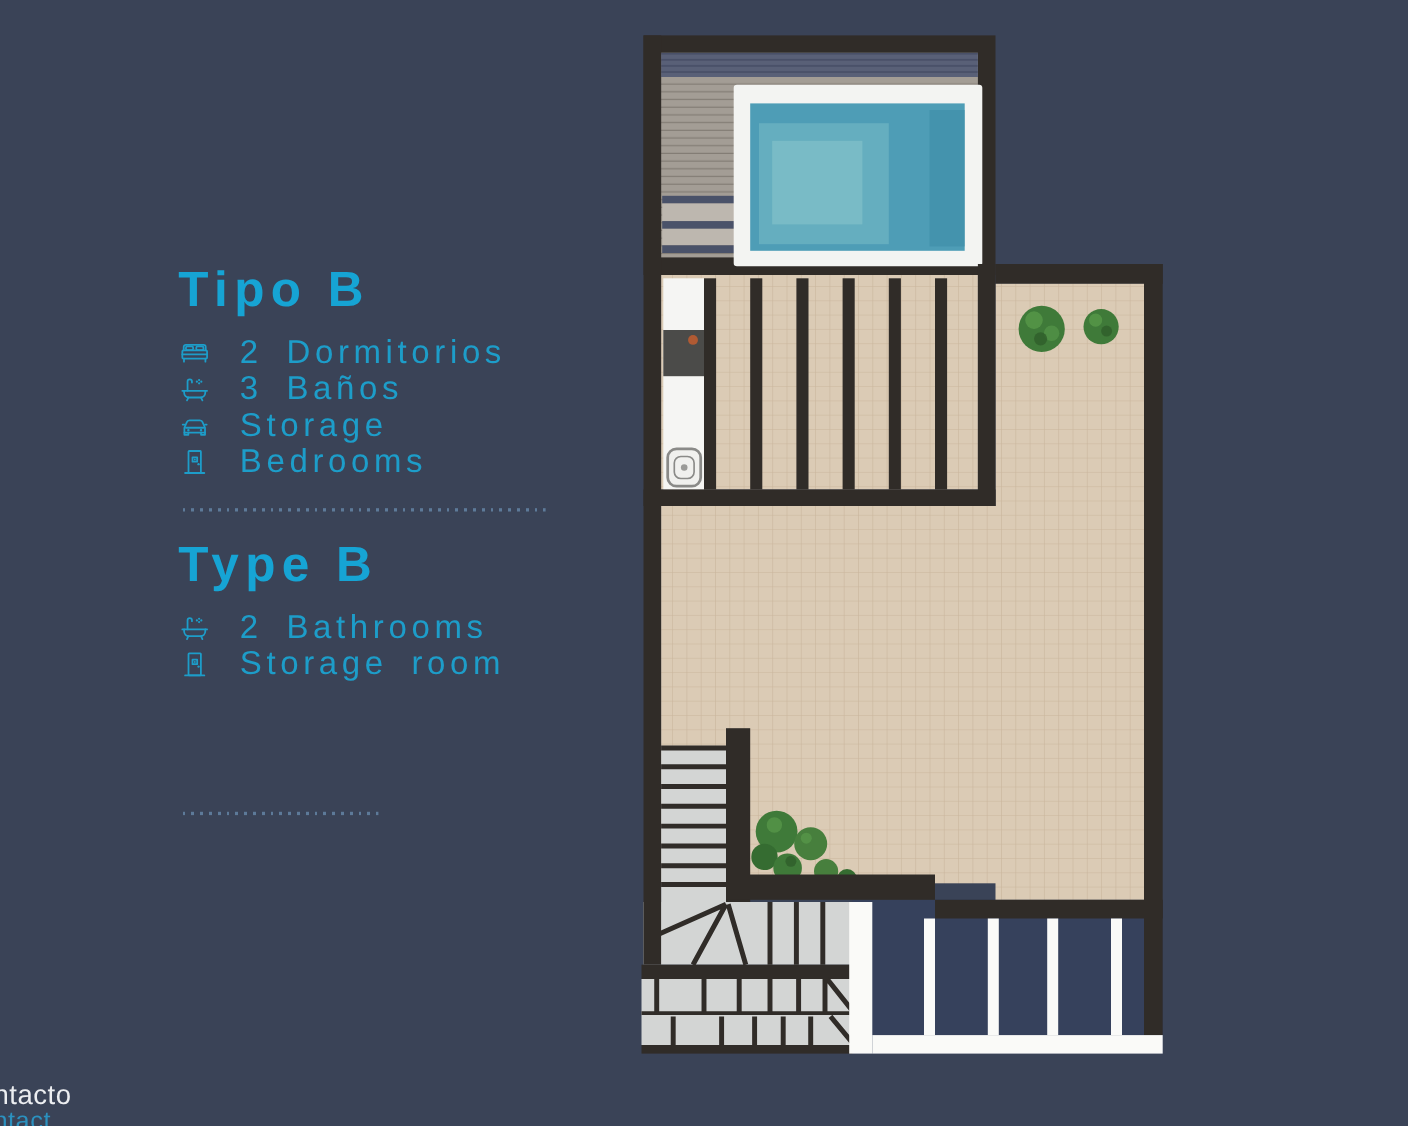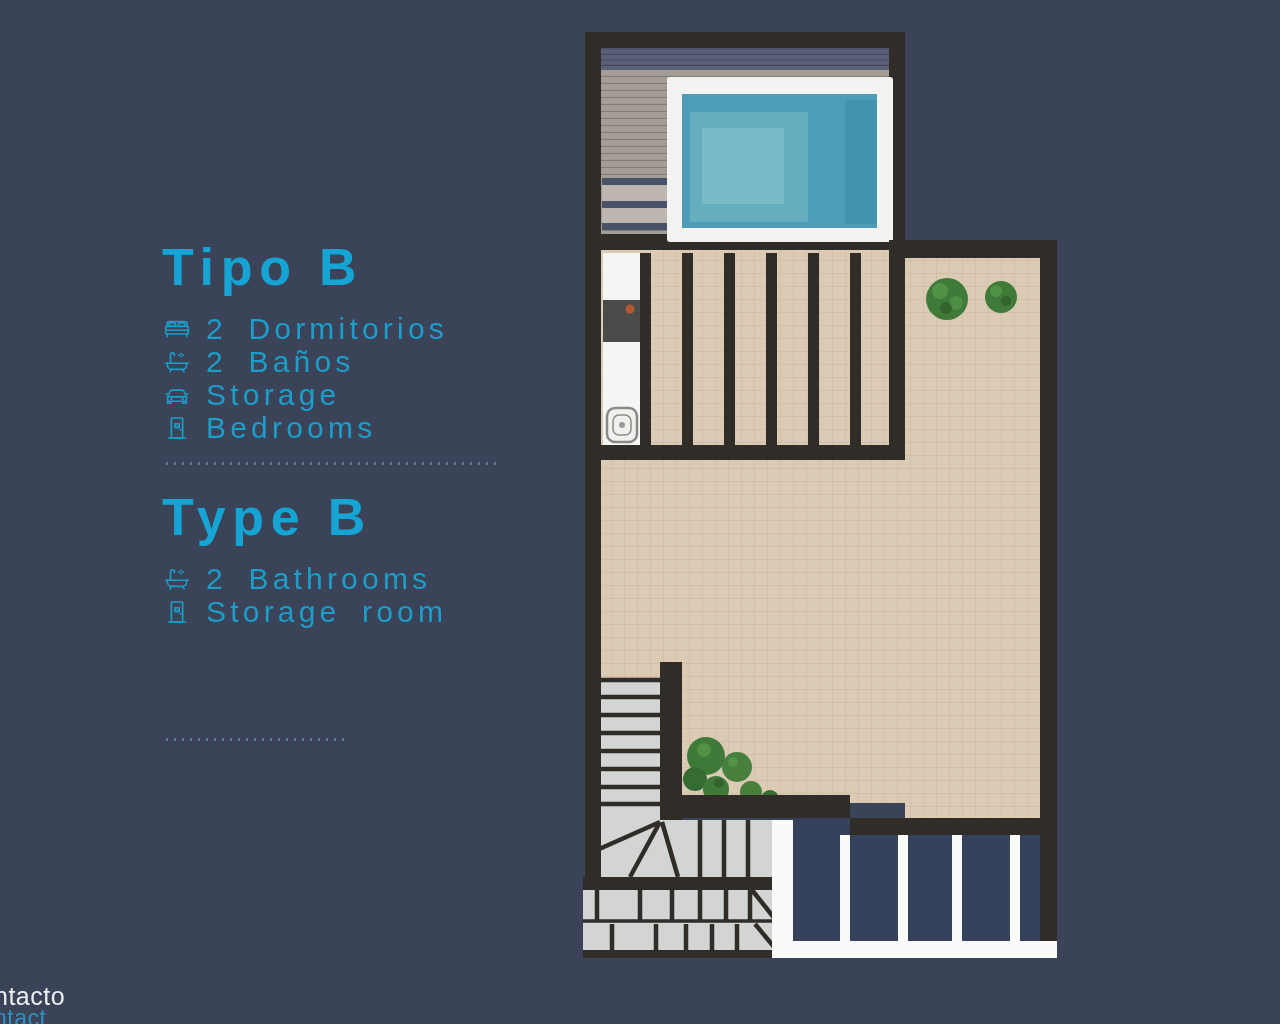--- a/index.html
+++ b/index.html
@@ -14,24 +14,24 @@
   *{margin:0;padding:0;box-sizing:border-box;}
   html,body{width:1280px;height:1024px;overflow:hidden;}
   body{
     position:relative;
     background:var(--background);
     font-family:"Liberation Sans", sans-serif;
   }
   .section{position:absolute;left:160px;}
   .section h2{
     color:var(--heading-accent);
-    font-size:52px;font-weight:bold;letter-spacing:.13em;
+    font-size:45px;font-weight:bold;letter-spacing:.13em;
     margin:0 0 15px 2px;white-space:nowrap;
   }
-  .row{display:flex;align-items:center;height:33px;gap:12px;}
+  .row{display:flex;align-items:center;height:33px;gap:24px;}
   .row .icon{width:34px;height:32px;display:flex;align-items:center;justify-content:center;flex:0 0 34px;}
   .row .icon svg{width:32px;height:30px;stroke:var(--accent);fill:none;stroke-width:1.3;stroke-linecap:round;stroke-linejoin:round;}
   .row .label{
     color:var(--accent);font-size:30px;letter-spacing:.14em;word-spacing:.3em;white-space:nowrap;
   }
   .dotted{
     position:absolute;height:3px;
     background:repeating-linear-gradient(90deg,var(--dotted-line) 0 2.5px,transparent 2.5px 8px);
   }
   #dotted-1{left:166px;top:462px;width:330px;}
@@ -66,21 +66,21 @@
   <div class="row">
     <span class="icon">
       <svg viewBox="0 0 24 24">
           <path d="M3 13 H21"></path>
           <path d="M4.3 13 V14.3 C4.3 16.3 5.9 17.9 7.9 17.9 H16.1 C18.1 17.9 19.7 16.3 19.7 14.3 V13"></path>
           <path d="M7.4 17.9 L6.4 20 M16.6 17.9 L17.6 20"></path>
           <path d="M6.8 13 V6.3 A1.6 1.6 0 0 1 10 6.3 V7"></path>
           <path d="M13.6 6.4 h.01 M15.2 5.2 h.01 M16.8 6.4 h.01 M15.2 7.6 h.01" stroke-width="1.6"></path>
         </svg>
     </span>
-    <span class="label">2 Baños</span>
+    <span class="label">3 Baños</span>
   </div>
   <div class="row">
     <span class="icon">
       <svg viewBox="0 0 24 24">
           <path d="M4.5 17 V13.5 L6.2 9.6 C6.5 8.7 7.4 8.1 8.3 8.1 H15.7 C16.6 8.1 17.5 8.7 17.8 9.6 L19.5 13.5 V17"></path>
           <path d="M4.5 17 H19.5 M4.5 17 v1.6 h2.9 V17 M16.6 17 v1.6 h2.9 V17"></path>
           <path d="M5.6 13.5 H18.4"></path>
           <path d="M7.4 15.3 h.01 M16.6 15.3 h.01" stroke-width="1.8"></path>
           <path d="M4.5 11.2 h-1.2 M19.5 11.2 h1.2"></path>
         </svg>

